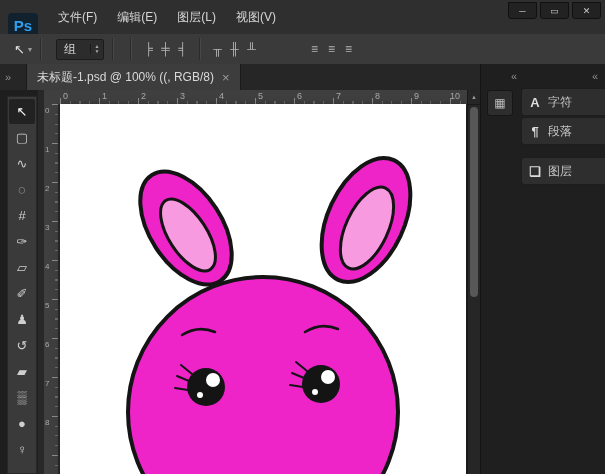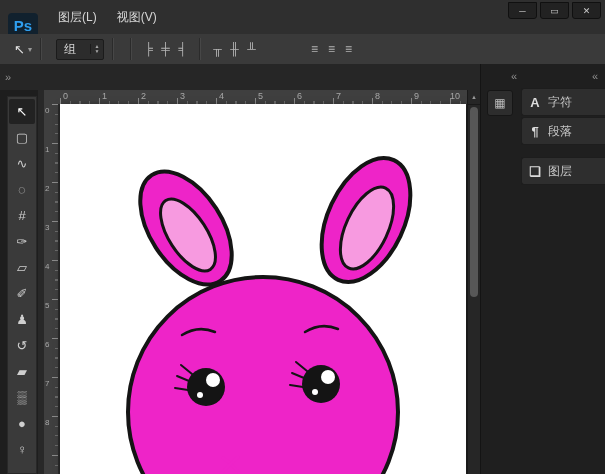--- a/index.html
+++ b/index.html
@@ -98,20 +98,22 @@
   .panel-btn.layers{margin-top:12px;}
   .panel-btn .pic{width:26px;text-align:center;font-size:13px;color:#dcdcdc;font-weight:bold;}
 </style>
 </head>
 <body>
 
 <div class="app">
 
   <header class="menubar">
     <div class="ps-logo">Ps</div>
+    <span class="menu-item">文件(F)</span>
+    <span class="menu-item">编辑(E)</span>
     <span class="menu-item">图层(L)</span>
     <span class="menu-item">视图(V)</span>
     <div class="win-controls">
       <button class="win-btn">─</button>
       <button class="win-btn">▭</button>
       <button class="win-btn">✕</button>
     </div>
   </header>
 
   <div class="optionsbar">
@@ -136,20 +138,24 @@
     <span class="aicon">╥</span>
     <span class="aicon">╫</span>
     <span class="aicon">╨</span>
     <span class="aicon gap-g3">≡</span>
     <span class="aicon">≡</span>
     <span class="aicon">≡</span>
   </div>
 
   <div class="tabbar">
     <span class="chev chev-left">»</span>
+    <div class="doc-tab">
+      <span>未标题-1.psd @ 100% ((, RGB/8)</span>
+      <span class="tab-close">×</span>
+    </div>
   </div>
 
   <div class="workarea"></div>
 
   <div class="toolbar">
     <button class="tool selected">
         <span class="tg">↖</span>
       </button>
     <button class="tool">
         <span class="tg">▢</span>

